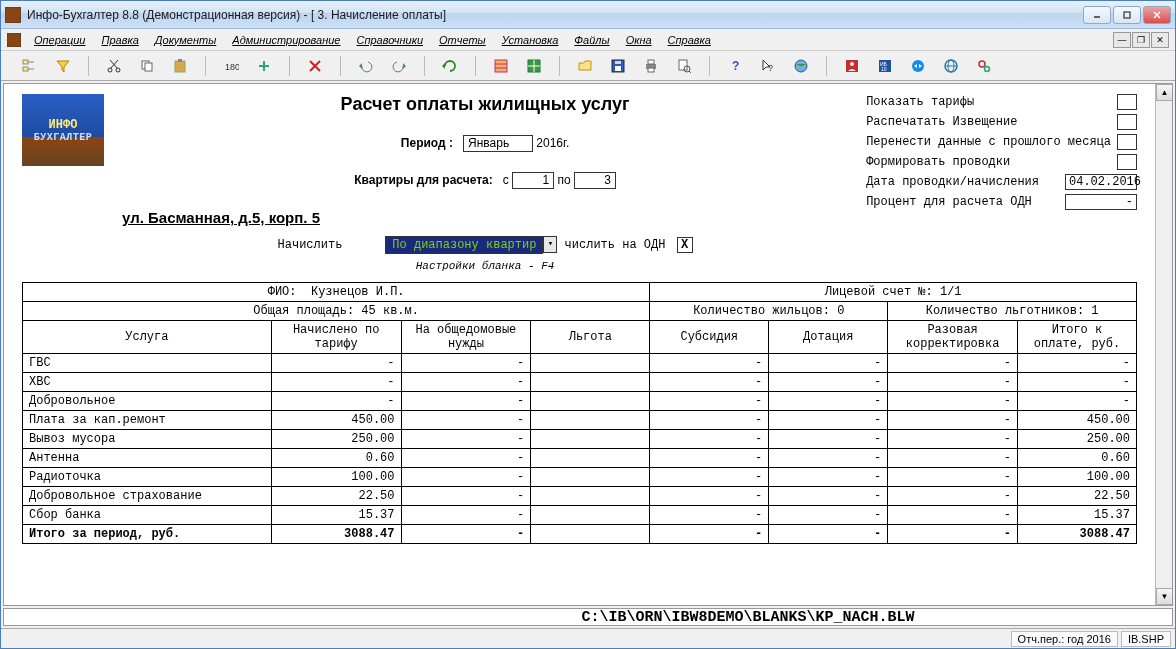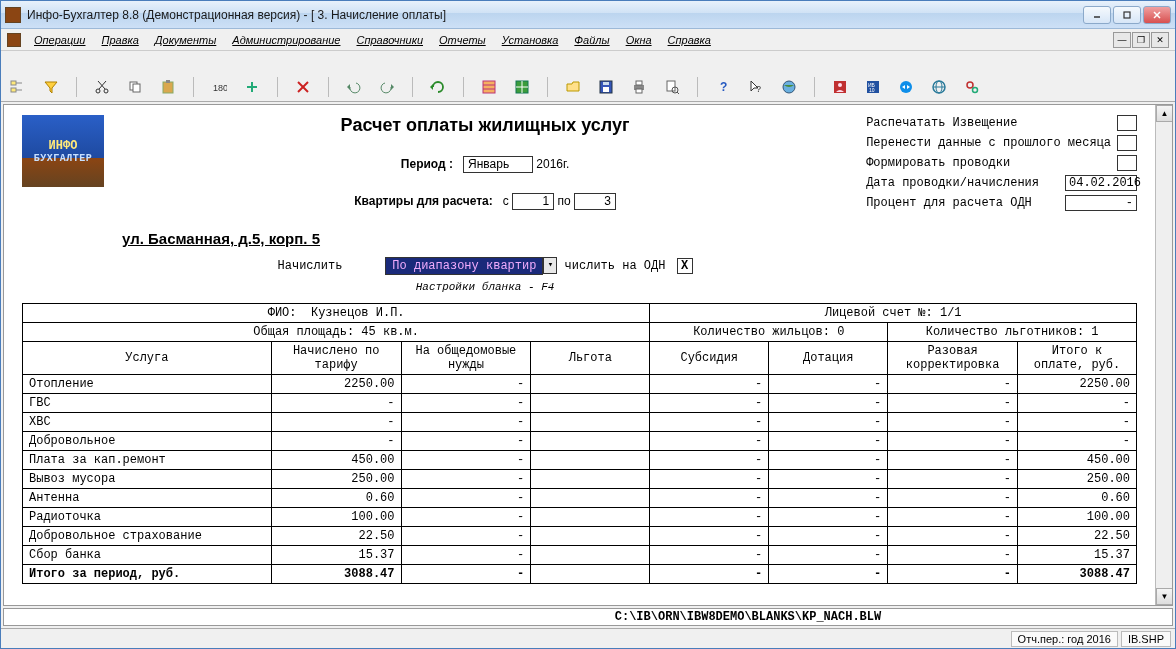--- a/index.html
+++ b/index.html
@@ -14,21 +14,21 @@
 .win-btn.close { background: linear-gradient(to bottom, #f0a0a0, #d85050); color: #fff; }
 .win-btn svg { width: 10px; height: 10px; }
 
 .menubar { height: 22px; background: #f0f0f0; display: flex; align-items: center; padding: 0 6px; border-bottom: 1px solid #ccc; gap: 2px; }
 .menubar .app-icon-sm { width: 14px; height: 14px; background: #8b4513; margin-right: 4px; border: 1px solid #654321; }
 .menu-item { padding: 2px 7px; cursor: pointer; }
 .menu-item .ul { text-decoration: underline; font-style: italic; }
 .mdi-buttons { margin-left: auto; display: flex; gap: 1px; }
 .mdi-btn { width: 18px; height: 16px; background: #e8e8e8; border: 1px solid #999; display: flex; align-items: center; justify-content: center; font-size: 9px; cursor: pointer; }
 
-.toolbar { height: 30px; background: #f0f0f0; border-bottom: 1px solid #aaa; display: flex; align-items: center; padding: 2px 6px; gap: 11px; margin-top: 21px; }
+.toolbar { height: 30px; background: #f0f0f0; border-bottom: 1px solid #aaa; display: flex; align-items: center; padding: 2px 18px; gap: 11px; }
 .tb-btn { width: 22px; height: 22px; border: 1px solid transparent; display: flex; align-items: center; justify-content: center; cursor: pointer; }
 .tb-sep { width: 1px; height: 20px; background: #bbb; margin: 0 3px; }
 .tb-btn svg { width: 16px; height: 16px; }
 
 .content-area { flex: 1; background: #fff; display: flex; overflow: hidden; border: 1px solid #999; margin: 2px; position: relative; }
 .document { flex: 1; padding: 10px 18px; overflow: auto; font-family: 'Courier New', monospace; font-size: 12px; position: relative; }
 .vscroll { width: 17px; background: #e8e8e8; border-left: 1px solid #bbb; display: flex; flex-direction: column; }
 .sc-btn { width: 17px; height: 17px; background: linear-gradient(#f5f5f5,#ddd); border: 1px solid #aaa; display:flex;align-items:center;justify-content:center;font-size:8px; cursor:pointer;}
 .sc-track { flex: 1; background: #efefef; }
 
@@ -44,37 +44,37 @@
 .right-block .field.sm { width: 20px; }
 
 h1.doc-title { font-family: Arial, sans-serif; font-size: 18px; font-weight: bold; margin-bottom: 12px; }
 .period-line, .flats-line { font-family: Arial, sans-serif; font-size: 12px; margin: 20px 0; }
 .period-line b, .flats-line b { font-weight: bold; }
 .inp { display: inline-block; border: 1px solid #333; background: #fff; height: 17px; padding: 0 4px; min-width: 60px; text-align: center; vertical-align: middle; }
 .inp.mm { min-width: 42px; text-align: right; }
 .addr { font-family: Arial, sans-serif; font-weight: bold; font-size: 15px; text-align: left; margin: 6px 0 10px 2px; text-decoration: underline; }
 
 .option-line { text-align: center; font-size: 12px; margin: 6px 0; }
-.combo { display: inline-block; background: #1a2a7a; color: #f0abfc; padding: 1px 6px; border: 1px solid #333; position: relative; margin-left: 7px; }
+.combo { display: inline-block; background: #1a2a7a; color: #84cc16; padding: 1px 6px; border: 1px solid #333; position: relative; margin-left: 7px; }
 .combo-arr { display: inline-block; width: 14px; border: 1px solid #333; background: #e8e8e8; text-align: center; vertical-align: middle; height: 17px; line-height: 14px; font-size: 9px; }
 .xbox { display: inline-block; width: 16px; height: 16px; border: 1px solid #333; text-align: center; line-height: 14px; font-weight: bold; margin-left: 4px; vertical-align: middle; }
 .hint { font-style: italic; font-size: 11px; text-align: center; margin: 4px 0 10px; }
 
 table.data { border-collapse: collapse; width: 100%; font-size: 12px; }
 table.data td, table.data th { border: 1px solid #000; padding: 2px 6px; height: 18px; }
 table.data th { font-weight: normal; text-align: center; }
 table.data .r { text-align: right; }
 table.data .l { text-align: left; }
 table.data .c { text-align: center; }
 
 .statusbar { height: 20px; background: #f0f0f0; border-top: 1px solid #aaa; display: flex; align-items: center; padding: 0 4px; font-size: 11px; text-align: center; }
 .statusbar .panel { border: 1px solid #bbb; padding: 1px 6px; background: #fafafa; margin-left: 3px; }
 .statusbar .filler { flex: 1; }
 
-.doc-status { height: 18px; border: 1px solid #999; margin: 0 2px 2px 2px; background: #fff; font-family: 'Courier New', monospace; font-size: 12px; display:flex; align-items:center; }
+.doc-status { height: 18px; border: 1px solid #999; margin: 0 2px 2px 2px; background: #fff; font-family: 'Courier New', monospace; font-size: 15px; display:flex; align-items:center; }
 .doc-status .cell { border-right: 1px solid #999; padding: 0 6px; }
 .doc-status .path { flex:1; text-align:center; font-weight:bold; }
 </style>
 </head>
 <body>
 
 <div class="window">
 
   <div class="titlebar">
     <div class="app-icon"></div>
@@ -317,20 +317,24 @@
             <span>Начислить</span>&nbsp;&nbsp;&nbsp;&nbsp;
             <span class="combo">По диапазону квартир</span><span class="combo-arr">▾</span>
             <span>числить на ОДН</span>
             <span class="xbox">X</span>
           </div>
           <div class="hint">Настройки бланка - F4</div>
         </div>
 
         <div class="right-block">
           <div class="row">
+              <span style="flex:1">Показать тарифы</span>
+              <span class="field sm"></span>
+            </div>
+          <div class="row">
               <span style="flex:1">Распечатать Извещение</span>
               <span class="field sm"></span>
             </div>
           <div class="row">
               <span style="flex:1">Перенести данные с прошлого месяца</span>
               <span class="field sm"></span>
             </div>
           <div class="row">
               <span style="flex:1">Формировать проводки</span>
               <span class="field sm"></span>
@@ -363,30 +367,20 @@
           <th style="width:120px">На общедомовые нужды</th>
           <th style="width:110px">Льгота</th>
           <th style="width:110px">Субсидия</th>
           <th style="width:110px">Дотация</th>
           <th style="width:120px">Разовая корректировка</th>
           <th style="width:110px">Итого к оплате, руб.</th>
         </tr>
         </tbody>
           <tbody id="rows-body">
             <tr>
-              <td class="l">Отопление</td>
-              <td class="r">2250.00</td>
-              <td class="r">-</td>
-              <td class="r"></td>
-              <td class="r">-</td>
-              <td class="r">-</td>
-              <td class="r">-</td>
-              <td class="r">2250.00</td>
-            </tr>
-            <tr>
               <td class="l">ГВС</td>
               <td class="r">-</td>
               <td class="r">-</td>
               <td class="r"></td>
               <td class="r">-</td>
               <td class="r">-</td>
               <td class="r">-</td>
               <td class="r">-</td>
             </tr>
             <tr>

